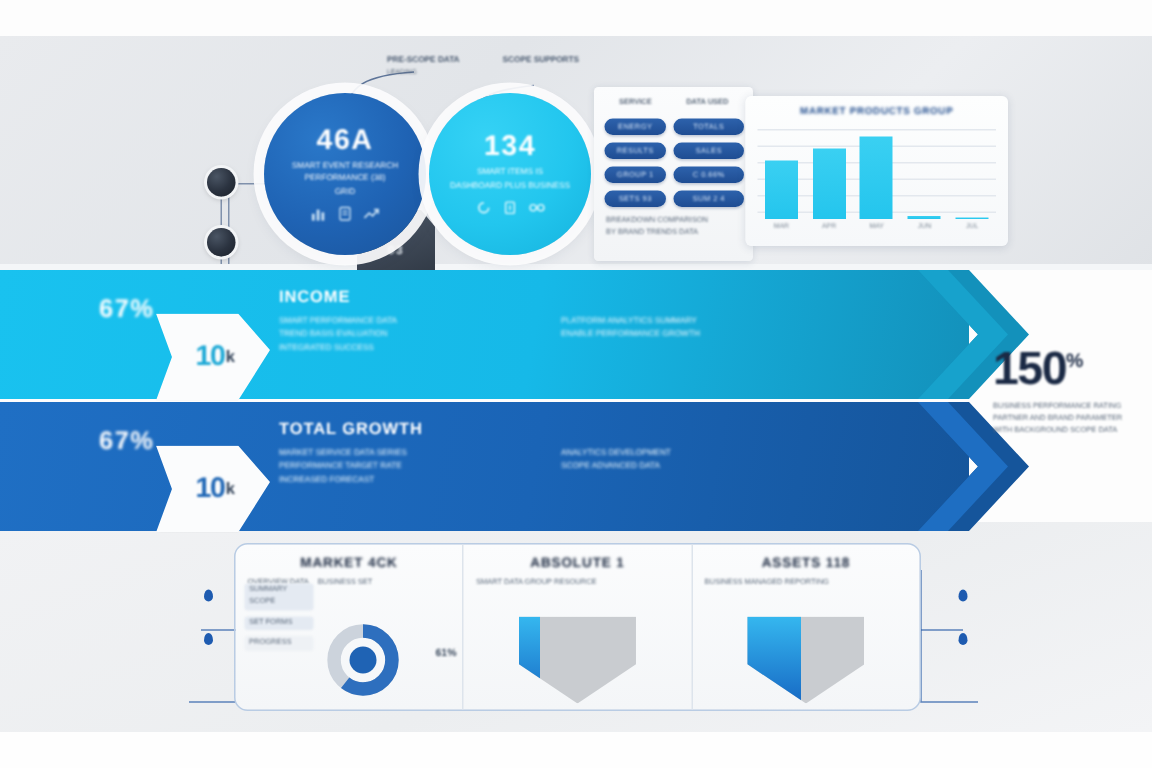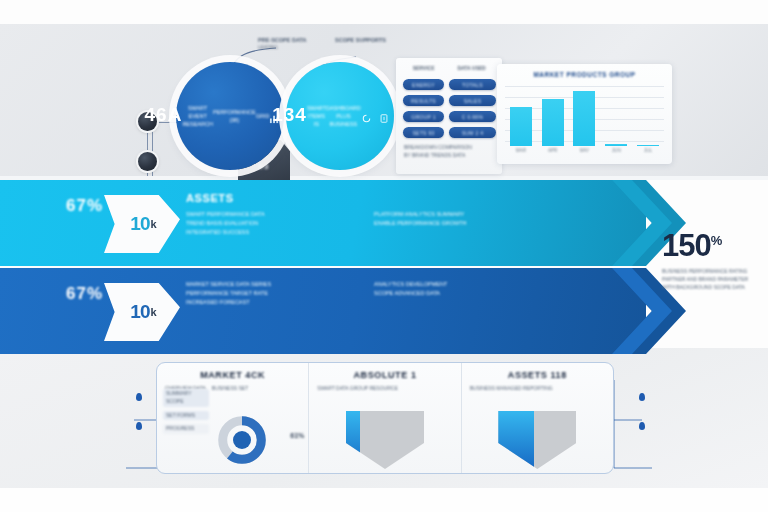--- a/index.html
+++ b/index.html
@@ -31,21 +31,21 @@
   .bottom-white{
     position:absolute;left:0;top:488px;width:768px;height:24px;background:#fefefe;
   }
   .top-white{
     position:absolute;left:0;top:0;width:768px;height:24px;background:#fdfdfd;
   }
 
   
   .kpi-circle{
     position:absolute;border-radius:50%;
-    display:flex;flex-direction:row;align-items:center;justify-content:center;
+    display:flex;flex-direction:column;align-items:center;justify-content:center;
     box-shadow:0 0 0 7px rgba(252,252,253,.92), 0 3px 12px rgba(40,60,90,.22);
     color:#fff;text-align:center;
   }
   .kpi-circle .kpi-num{
     font-size:19px;font-weight:700;letter-spacing:1px;line-height:1;
     filter:blur(0.7px);margin-bottom:4px;
   }
   .kpi-circle .kpi-sub{
     font-size:5.5px;line-height:1.5;opacity:.93;filter:blur(0.85px);
     max-width:86px;
@@ -134,21 +134,21 @@
     display:flex;align-items:center;
   }
   .banner-a{top:180px;background:linear-gradient(100deg,#19c2ef 0%,#16b9e8 55%,#1391bb 100%);}
   .banner-b{top:268px;background:linear-gradient(100deg,#1f6fc4 0%,#1a64b6 55%,#15559b 100%);}
 
   .banner-left-num{
     position:absolute;left:66px;top:16px;font-size:17px;font-weight:700;color:#ffffff;
     filter:blur(1px);letter-spacing:1px;
   }
   .hex-badge{
-    position:absolute;left:104px;top:15px;width:76px;height:58px;
+    position:absolute;left:104px;top:29px;width:76px;height:58px;
     background:#fbfcfd;
     clip-path:polygon(0 0,72% 0,100% 42%,72% 100%,0 100%,14% 50%);
     display:flex;align-items:center;justify-content:center;
     box-shadow:0 2px 6px rgba(0,0,0,.14);
   }
   .hex-badge span{
     font-size:19px;font-weight:700;filter:blur(0.6px);margin-left:2px;letter-spacing:-1px;
   }
   .banner-a .hex-badge span{color:#1fa9d6;}
   .banner-b .hex-badge span{color:#2168b6;}
@@ -370,21 +370,21 @@
       </div>
   </div>
 
   <div class="banner banner-a">
     <div class="banner-left-num">67%</div>
     <div class="hex-badge">
       <span>10</span>
       <span style="font-size:11px;color:#2d3e55;margin-left:1px;">k</span>
     </div>
     <div class="banner-body">
-      <div class="banner-h">ASSETS</div>
+      <div class="banner-h">INCOME</div>
       <div class="banner-cols">
         <div style="width:170px;">
           <div class="tiny-w">SMART PERFORMANCE DATA</div>
           <div class="tiny-w">TREND BASIS EVALUATION</div>
           <div class="tiny-w">INTEGRATED SUCCESS</div>
         </div>
         <div style="width:170px;">
           <div class="tiny-w">PLATFORM ANALYTICS SUMMARY</div>
           <div class="tiny-w">ENABLE PERFORMANCE GROWTH</div>
         </div>
@@ -396,20 +396,21 @@
     <polygon points="0,0 20,0 60,43 20,86 0,86 40,43" fill="#17a2cc"></polygon>
   </svg>
 
   <div class="banner banner-b">
     <div class="banner-left-num">67%</div>
     <div class="hex-badge">
       <span>10</span>
       <span style="font-size:11px;color:#2d3e55;margin-left:1px;">k</span>
     </div>
     <div class="banner-body">
+      <div class="banner-h">TOTAL GROWTH</div>
       <div class="banner-cols">
         <div style="width:170px;">
           <div class="tiny-w">MARKET SERVICE DATA SERIES</div>
           <div class="tiny-w">PERFORMANCE TARGET RATE</div>
           <div class="tiny-w">INCREASED FORECAST</div>
         </div>
         <div style="width:170px;">
           <div class="tiny-w">ANALYTICS DEVELOPMENT</div>
           <div class="tiny-w">SCOPE ADVANCED DATA</div>
         </div>

